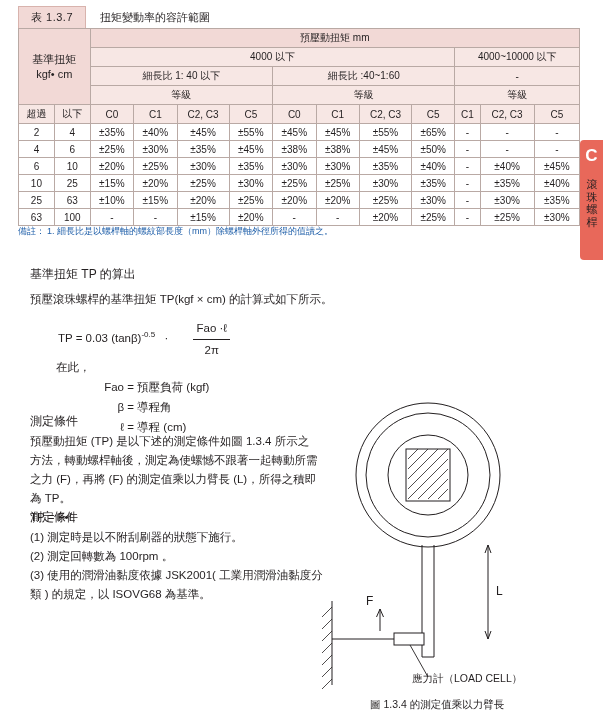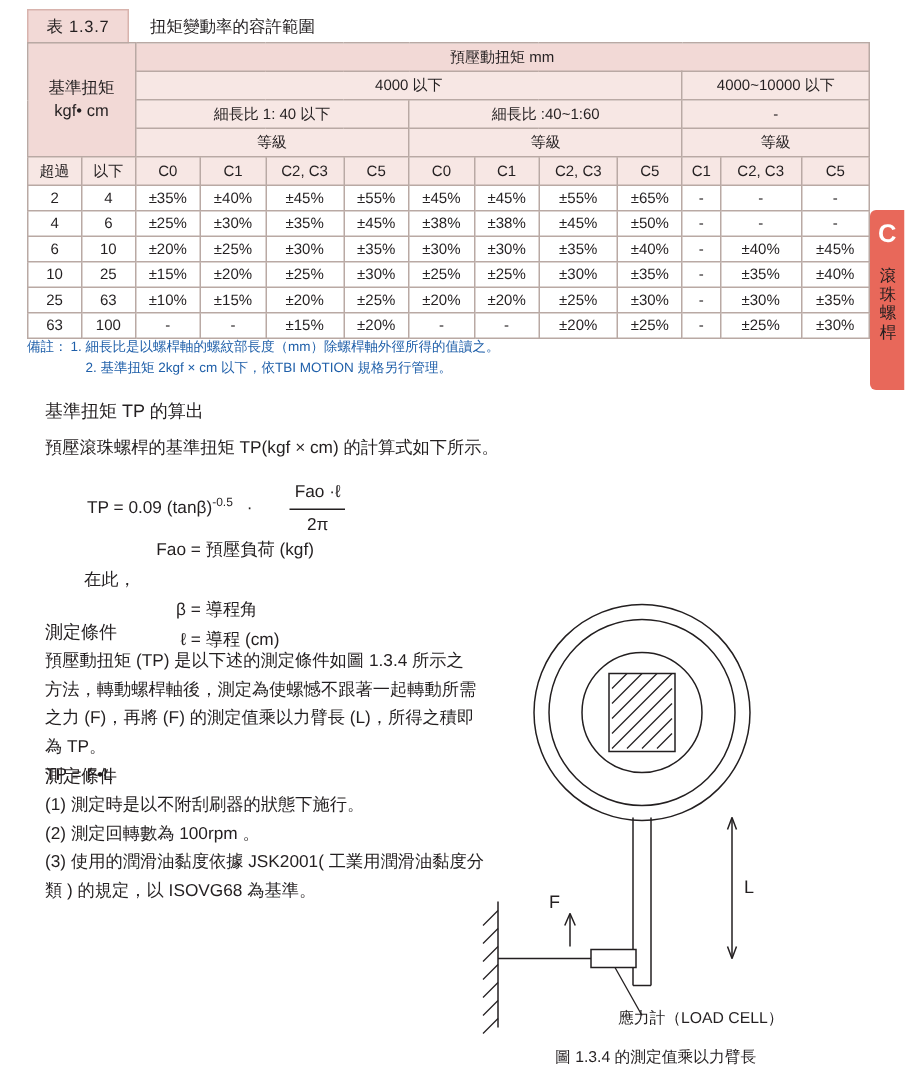--- a/index.html
+++ b/index.html
@@ -285,40 +285,39 @@
         <td class="cellw">±30%</td>
       </tr>
     </tbody>
 </table>
 
 <div class="note">
   <div style="display:flex;">
     <span class="lbl">備註：</span>
     <span style="margin-left:2px;">
       <span>1. 細長比是以螺桿軸的螺紋部長度（mm）除螺桿軸外徑所得的值讀之。</span><br>
-      <span style="margin-left:10px; display:inline-block;">2. 基準扭矩 2kgf × cm 以下，依TBI MOTION 規格另行管理。</span>
     </span>
   </div>
 </div>
 
 <div class="sec sec-title" id="sec1">基準扭矩 TP 的算出</div>
 <div class="sec" id="sec2">預壓滾珠螺桿的基準扭矩 TP(kgf × cm) 的計算式如下所示。</div>
 
 <div class="formula-block">
-  <span>TP  =  0.09 (tanβ)</span><span class="sup">-0.5</span>
+  <span>TP  =  0.03 (tanβ)</span><span class="sup">-0.5</span>
   <span style="margin:0 6px;">·</span>
   <span class="frac">
     <span class="num">Fao ·ℓ</span>
     <span class="den">2π</span>
   </span>
 </div>
 
 <div class="defs">
+  <div class="row" style="margin-left:-22px;">在此，</div>
   <div class="row"><span class="k">Fao</span>&nbsp;<span>=  預壓負荷 (kgf)</span></div>
-  <div class="row" style="margin-left:-22px;">在此，</div>
   <div class="row"><span class="k">β</span>&nbsp;<span>=  導程角</span></div>
   <div class="row"><span class="k">ℓ</span>&nbsp;<span>=  導程 (cm)</span></div>
 </div>
 
 <div class="sec" id="sec3">
   <div class="sec-title">測定條件</div>
   <div style="white-space:pre-line;">預壓動扭矩 (TP) 是以下述的測定條件如圖 1.3.4 所示之方法，轉動螺桿軸後，測定為使螺憾不跟著一起轉動所需之力 (F)，再將 (F) 的測定值乘以力臂長 (L)，所得之積即為 TP。
 TP = F•L</div>
 </div>
 

